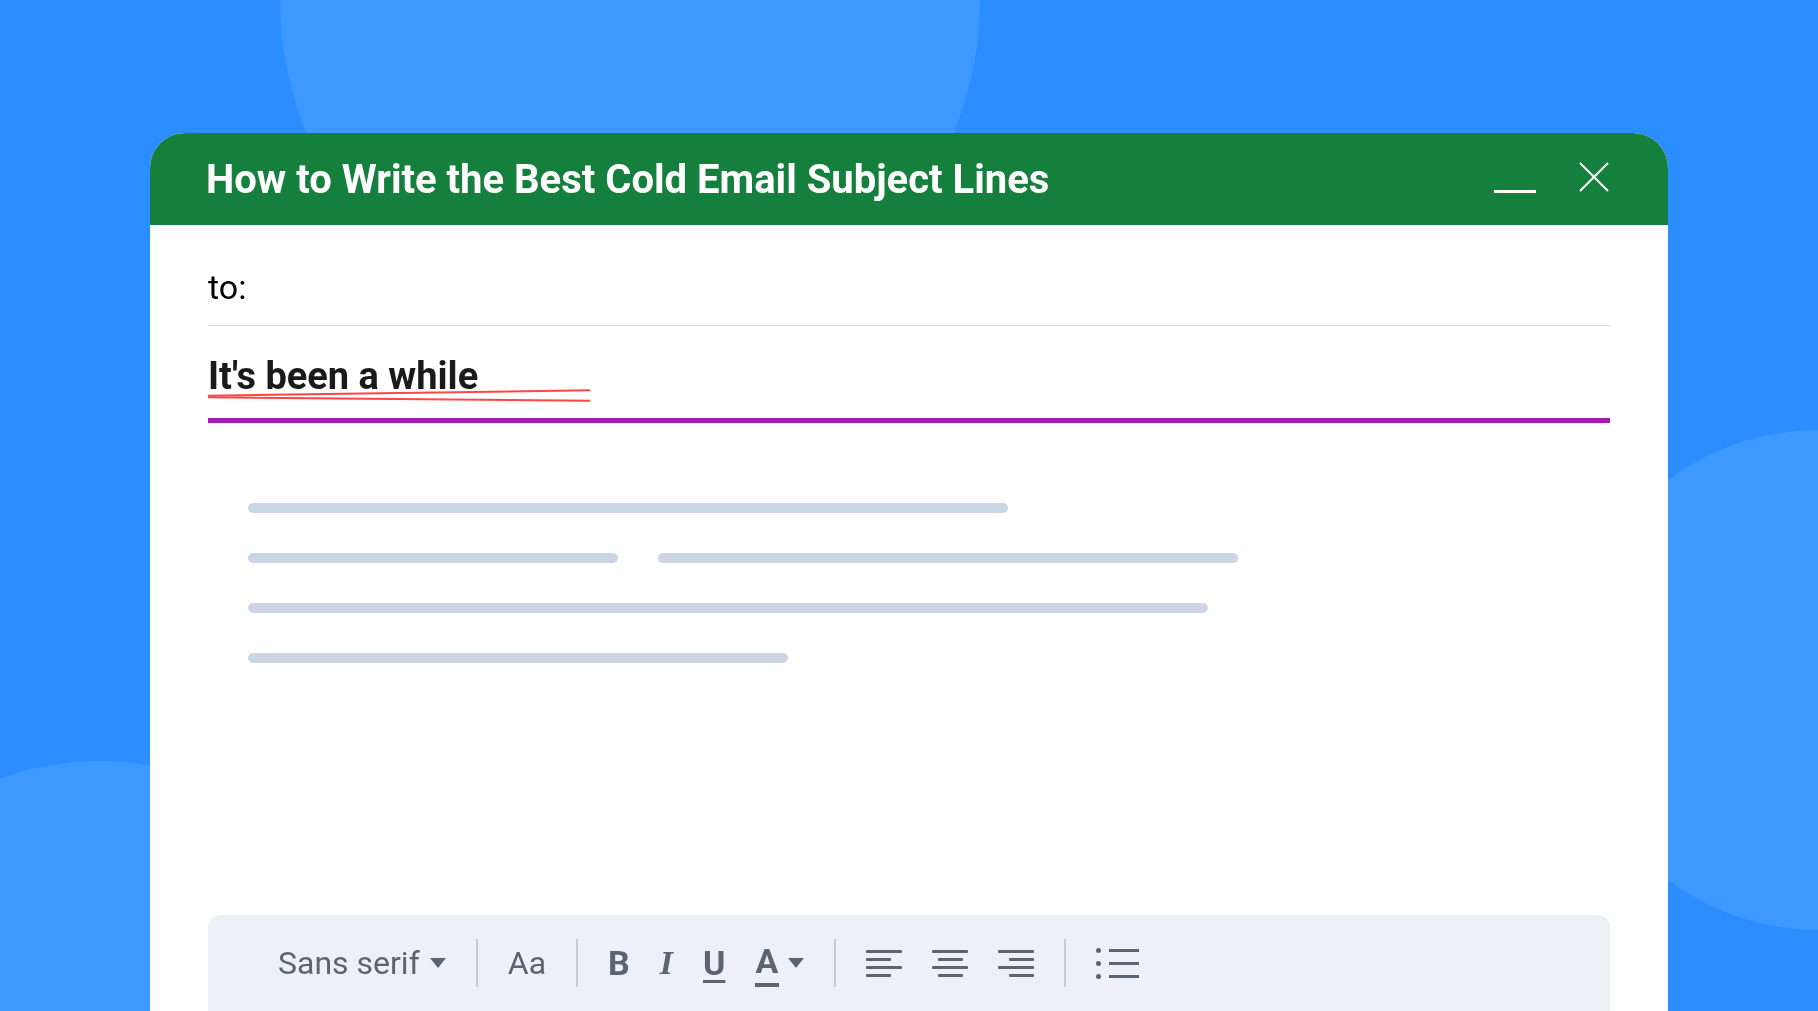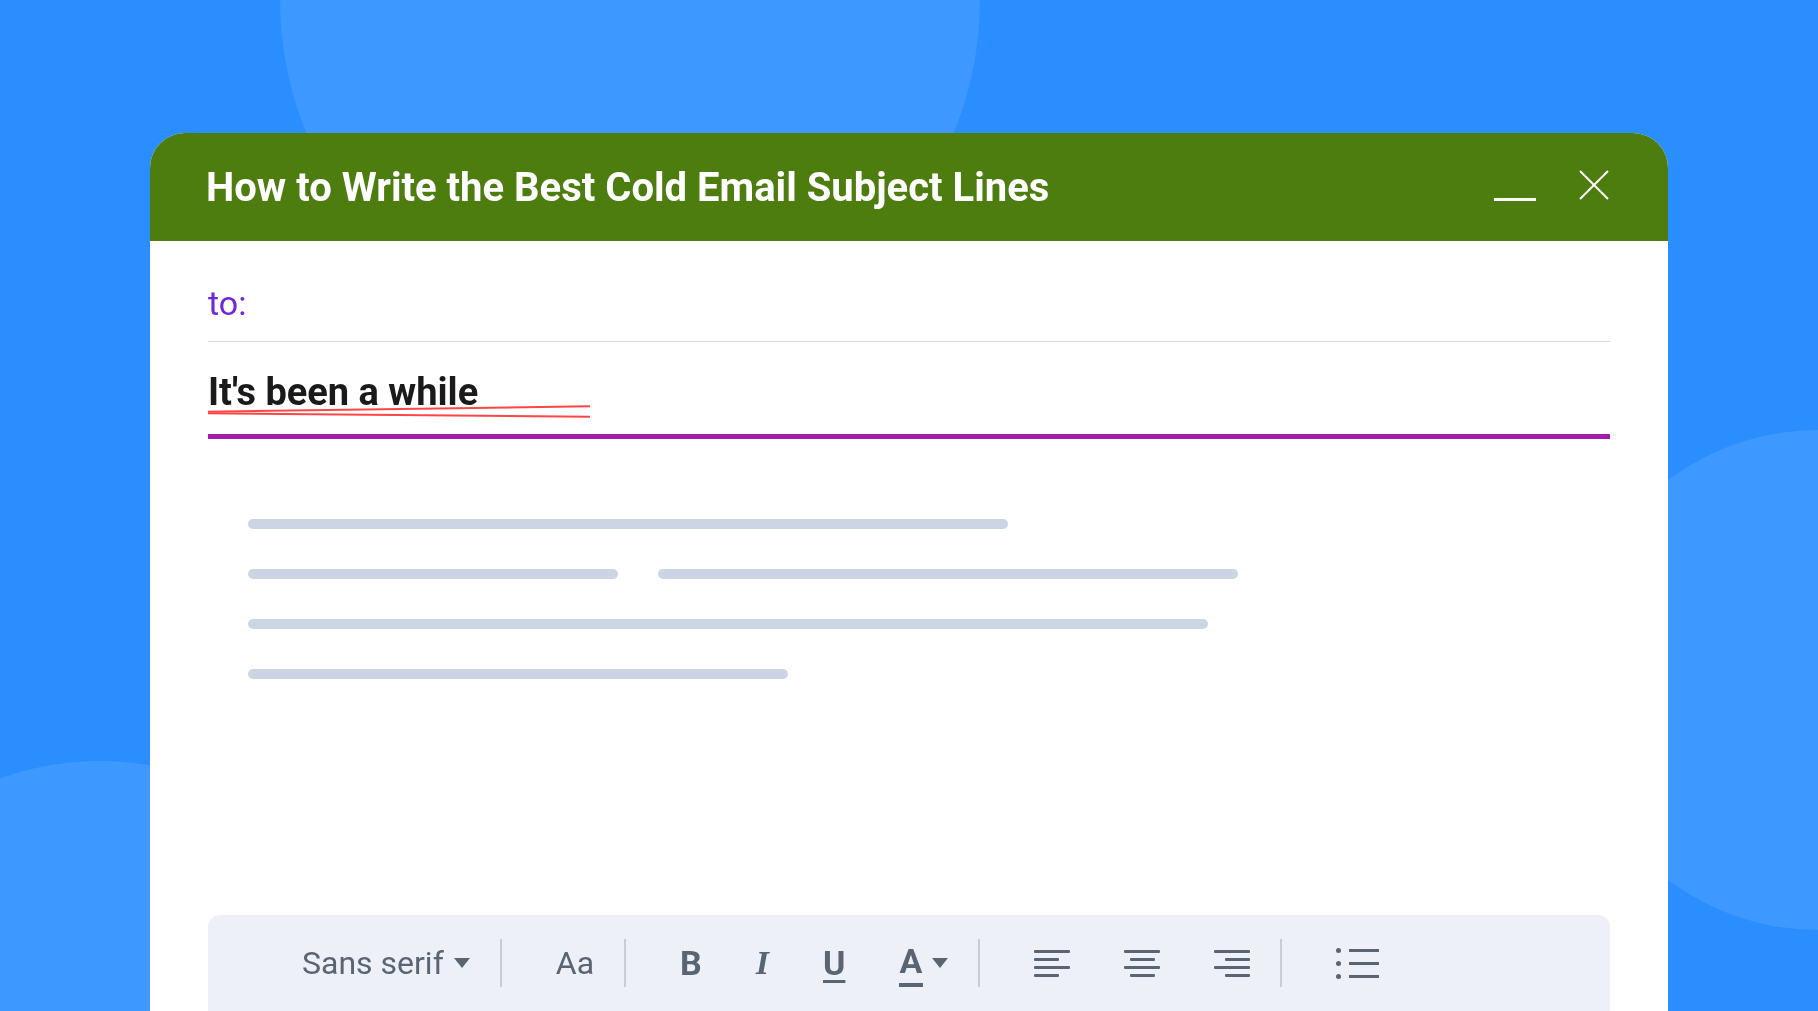--- a/index.html
+++ b/index.html
@@ -58,22 +58,22 @@
       right: 150px;
       bottom: 0;
       background: #ffffff;
       border-radius: 35px 35px 0 0;
       overflow: hidden;
       display: flex;
       flex-direction: column;
     }
     
     .title-bar {
-      background: #4d7c0f;
-      height: 108px;
+      background: #15803d;
+      height: 92px;
       display: flex;
       align-items: center;
       justify-content: space-between;
       padding: 0 56px;
     }
     
     .title-text {
       color: #ffffff;
       font-size: 40px;
       font-weight: 700;
@@ -107,21 +107,21 @@
     
     .to-row {
       display: flex;
       align-items: center;
       gap: 30px;
       padding: 18px 0;
       border-bottom: 1px solid #d6dae2;
     }
     
     .to-label {
-      color: #6d28d9;
+      color: #000000;
       font-size: 34px;
       font-weight: 400;
     }
     
     .recipient-chip {
       background: #d4dce6;
       border-radius: 30px;
       padding: 12px 28px;
       display: flex;
       align-items: center;
@@ -212,21 +212,20 @@
       align-items: center;
       gap: 30px;
     }
     
     .toolbar-item {
       color: #5a6573;
       font-size: 32px;
       display: flex;
       align-items: center;
       gap: 10px;
-      margin-left: 24px;
     }
     
     .font-selector {
       font-weight: 400;
     }
     
     .dropdown-arrow {
       width: 0;
       height: 0;
       border-left: 8px solid transparent;

